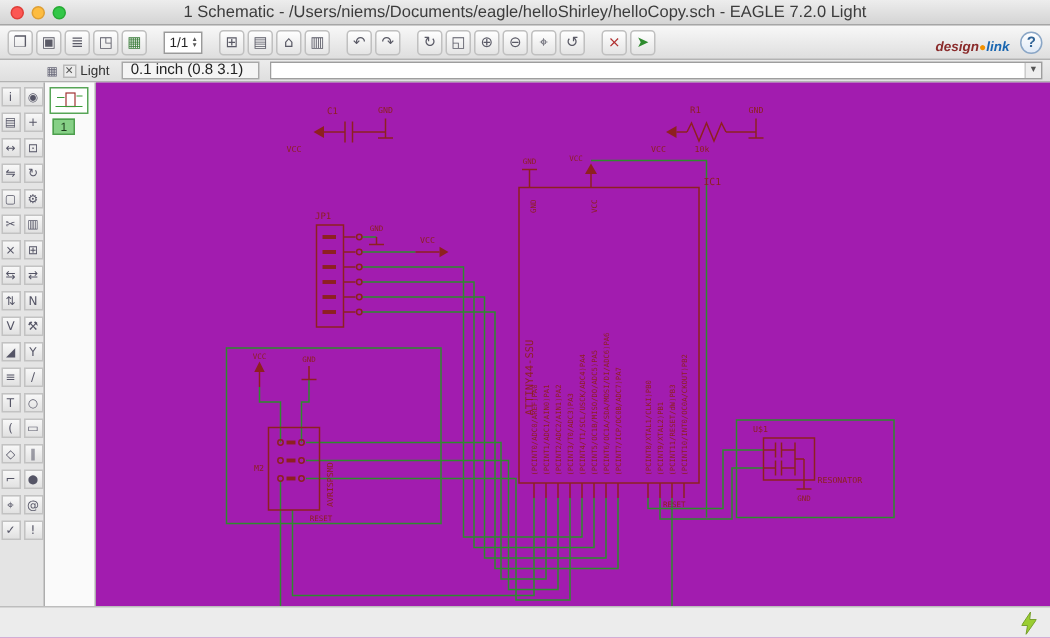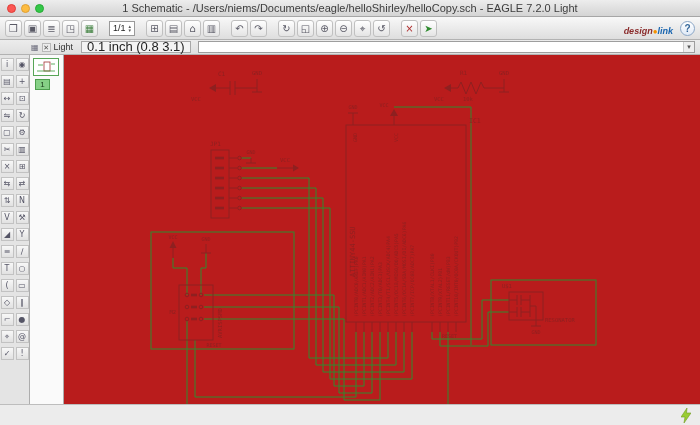--- a/index.html
+++ b/index.html
@@ -40,41 +40,41 @@
 
 
 .subbar{height:15px;display:flex;align-items:center;gap:3px;
   background:linear-gradient(#ececec,#dfdfdf);border-bottom:1px solid #b2b2b2;
   padding-left:31px;font-size:9px;color:#333}
 .panel-icon{font-size:8px;color:#667}
 .close-x{font-size:7px;color:#555;border:1px solid #b8b8b8;width:9px;height:9px;
   line-height:7px;text-align:center;background:#ececec}
 .tabname{padding-right:5px}
 .coords{border:1px solid #a8a8a8;background:#f4f4f4;padding:0 5px;height:12px;
-  line-height:10px;font-size:13px;min-width:92px;color:#222}
+  line-height:10px;font-size:10px;min-width:92px;color:#222}
 .command{flex:1;display:flex;align-items:center;height:12px;margin:0 5px 0 4px;
   border:1px solid #9e9e9e;background:#fff}
 .command input{flex:1;border:0;outline:0;height:10px;font-size:9px;padding:0 2px;
   font-family:inherit}
 .command .dd{width:11px;font-size:7px;color:#555;border-left:1px solid #ccc;
   text-align:center;line-height:10px;background:#eee}
 
 
 .main{flex:1;display:flex;min-height:0}
 .palette{width:30px;background:#e4e4e4;border-right:1px solid #adadad;display:grid;
   grid-template-columns:repeat(2,13px);gap:4px 2px;padding:3px 0;
   align-content:start;justify-content:center}
 .pticon{width:13px;height:13px;border:1px solid #c2c2c2;
   background:linear-gradient(#f8f8f8,#e1e1e1);color:#556;font-size:8px;
   line-height:11px;text-align:center;font-family:"DejaVu Sans",sans-serif}
 .sheets{width:34px;background:#fafafa;border-right:1px solid #adadad;padding:3px}
 .thumb{width:26px;height:18px;background:#fff;border:1px solid #57a557}
 .badge{margin-top:3px;margin-left:2px;width:15px;height:11px;background:#86d086;
   border:1px solid #4d9e4d;color:#1d3d1d;font-size:8px;text-align:center;line-height:9px}
-.canvas{flex:1;background:#b91c1c;position:relative;overflow:hidden}
+.canvas{flex:1;background:#a21caf;position:relative;overflow:hidden}
 .canvas svg{position:absolute;left:0;top:0}
 
 
 .statusbar{height:21px;background:#ececec;border-top:1px solid #bdbdbd;
   display:flex;align-items:center;justify-content:flex-end;padding:0 9px}
 
 
 svg .w{stroke:var(--net,#2e8b2e);stroke-width:1;fill:none}
 svg .s{stroke:var(--sym,#8e2020);stroke-width:1;fill:none}
 svg .sb{stroke:var(--sym,#8e2020);stroke-width:2.6;fill:none}

